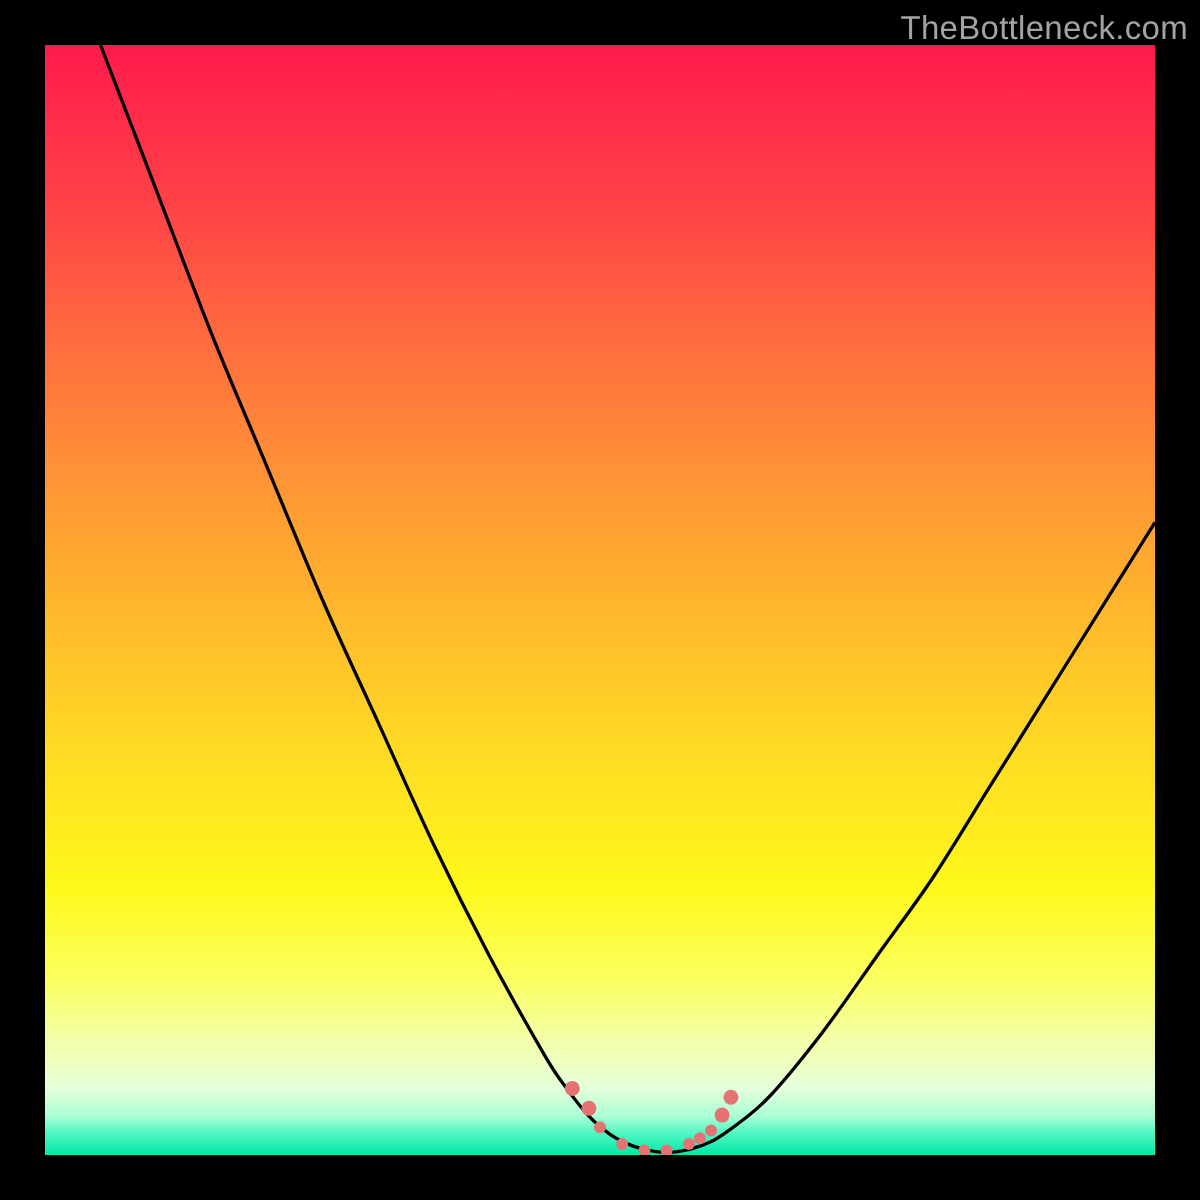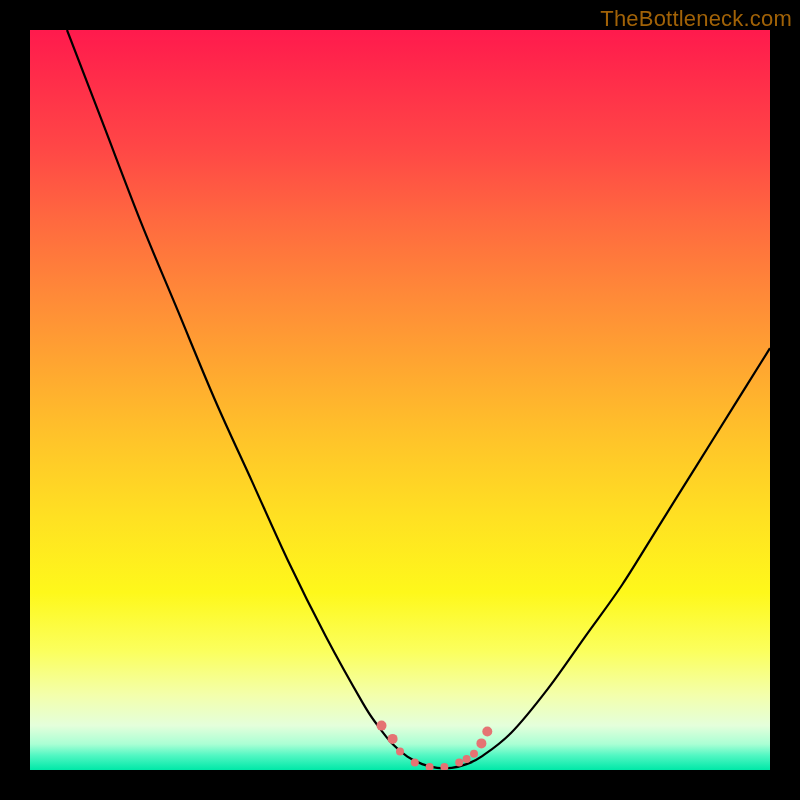--- a/index.html
+++ b/index.html
@@ -55,21 +55,21 @@
     position: absolute;
     left: 0;
     top: 0;
     width: 740px;
     height: 740px;
   }
   .watermark {
     position: absolute;
     top: 6px;
     right: 8px;
-    color: #a16207;
+    color: #a3a3a3;
     font-size: 22px;
     letter-spacing: 0.2px;
     font-weight: 400;
   }
 </style>
 </head>
 <body>
 
 <div class="frame">
   <div class="watermark">TheBottleneck.com</div>

